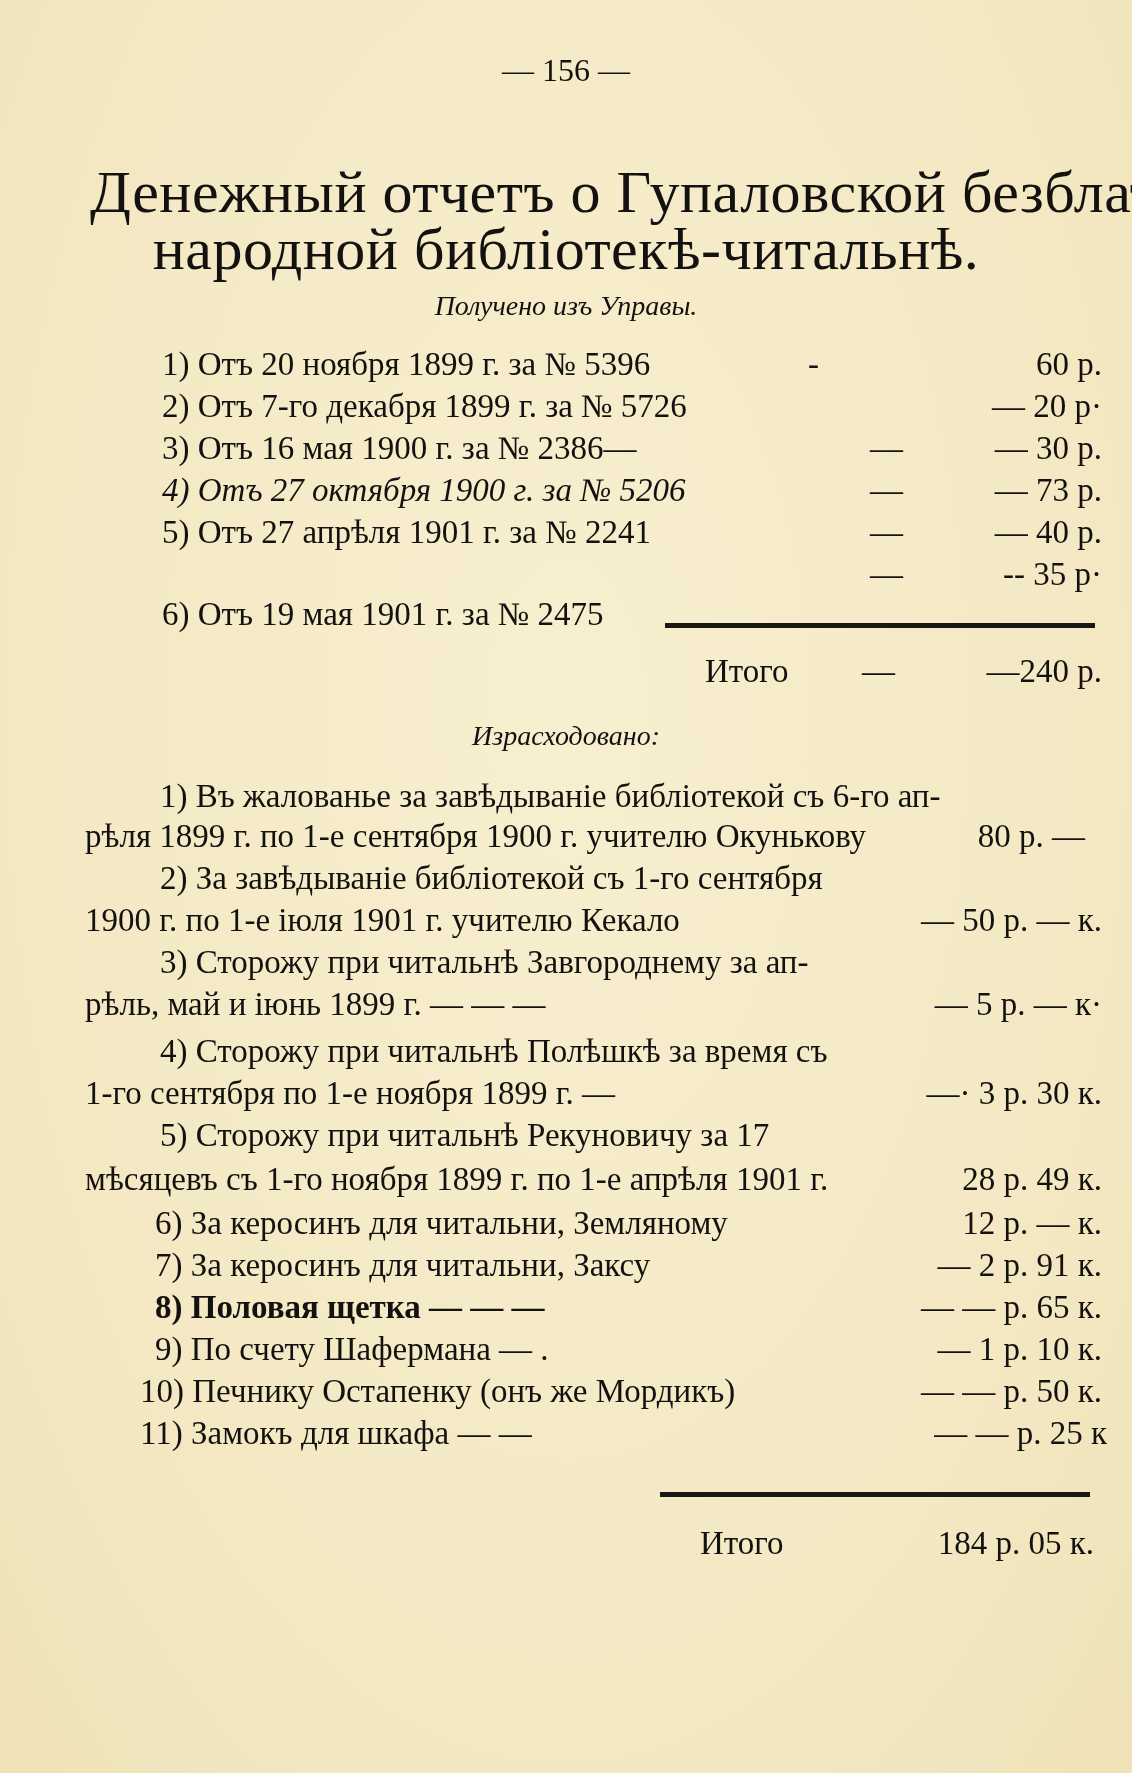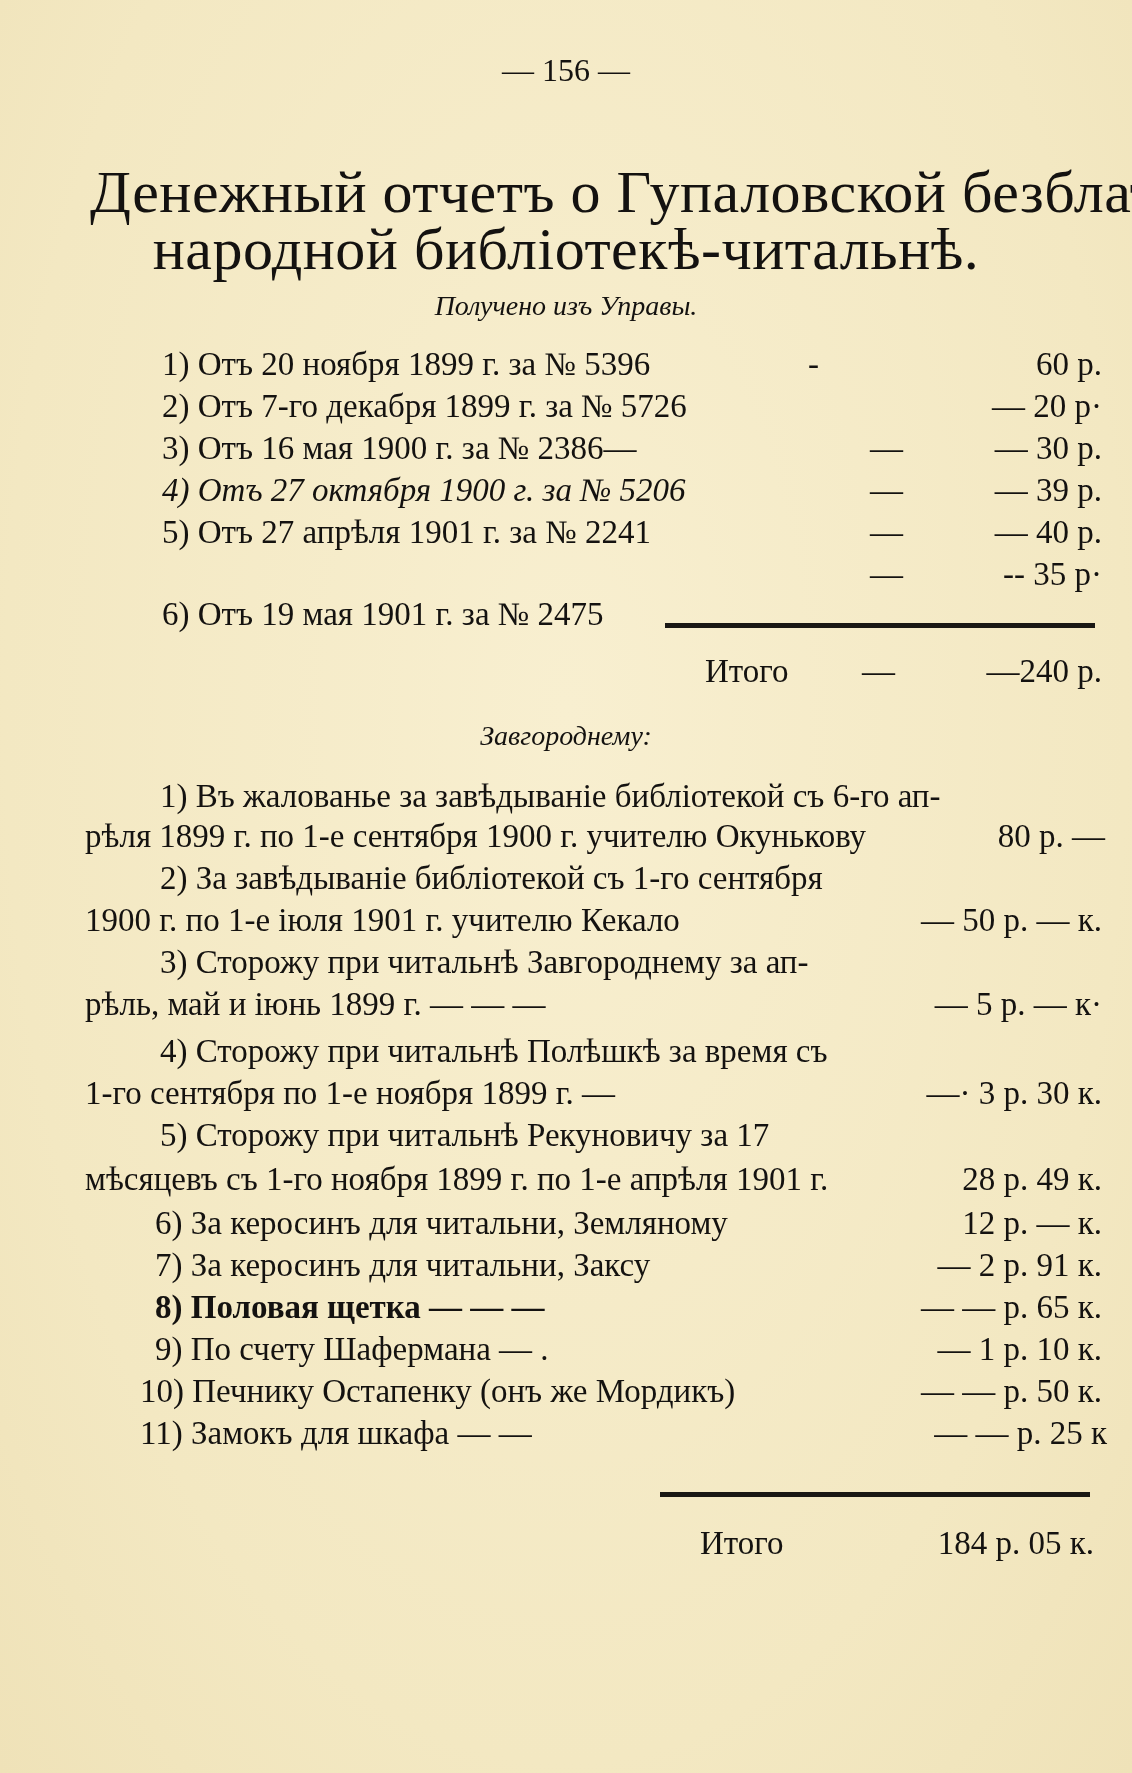--- a/index.html
+++ b/index.html
@@ -41,44 +41,44 @@
   <div class="abs row" style="top:385px;left:162px;">2) Отъ 7-го декабря 1899 г. за № 5726</div>
   <div class="abs row" style="top:385px;left:808px;"></div>
   <div class="abs row rcv-amt" style="top:385px;">— 20 р·</div>
 
   <div class="abs row" style="top:427px;left:162px;">3) Отъ 16 мая 1900 г. за № 2386—</div>
   <div class="abs row" style="top:427px;left:870px;">—</div>
   <div class="abs row rcv-amt" style="top:427px;">— 30 р.</div>
 
   <div class="abs row" style="top:469px;left:162px;font-style:italic;">4) Отъ 27 октября 1900 г. за № 5206</div>
   <div class="abs row" style="top:469px;left:870px;">—</div>
-  <div class="abs row rcv-amt" style="top:469px;">— 39 р.</div>
+  <div class="abs row rcv-amt" style="top:469px;">— 73 р.</div>
 
   <div class="abs row" style="top:511px;left:162px;">5) Отъ 27 апрѣля 1901 г. за № 2241</div>
   <div class="abs row" style="top:511px;left:870px;">—</div>
   <div class="abs row rcv-amt" style="top:511px;">— 40 р.</div>
 
   <div class="abs row" style="top:553px;left:162px;margin-top:40px;">6) Отъ 19 мая 1901 г. за № 2475</div>
   <div class="abs row" style="top:553px;left:870px;">—</div>
   <div class="abs row rcv-amt" style="top:553px;">-- 35 р·</div>
 </div>
 
 <div class="rule" style="left:665px;width:430px;top:623px;"></div>
 
 <div class="abs row" style="top:650px;left:705px;">Итого</div>
 <div class="abs row" style="top:650px;left:862px;">—</div>
 <div class="abs row rcv-amt" style="top:650px;">—240 р.</div>
 
-<div class="abs section" style="top:720px;">Завгороднему:</div>
+<div class="abs section" style="top:720px;">Израсходовано:</div>
 
 <div>
   <div class="abs row" style="top:775px;left:160px;">1) Въ жалованье за завѣдываніе библіотекой съ 6-го ап-</div>
 
   <div class="abs row" style="top:815px;left:85px;">рѣля 1899 г. по 1-е сентября 1900 г. учителю Окунькову</div>
-  <div class="abs row exp-amt" style="top:815px;right:27px;">80 р. —</div>
+  <div class="abs row exp-amt" style="top:815px;right:47px;">80 р. —</div>
 
   <div class="abs row" style="top:857px;left:160px;">2) За завѣдываніе библіотекой съ 1-го сентября</div>
 
   <div class="abs row" style="top:899px;left:85px;">1900 г. по 1-е іюля 1901 г. учителю Кекало</div>
   <div class="abs row exp-amt" style="top:899px;">— 50 р. — к.</div>
 
   <div class="abs row" style="top:941px;left:160px;">3) Сторожу при читальнѣ Завгороднему за ап-</div>
 
   <div class="abs row" style="top:983px;left:85px;">рѣль, май и іюнь 1899 г.   —   —   —</div>
   <div class="abs row exp-amt" style="top:983px;">— 5 р. — к·</div>

